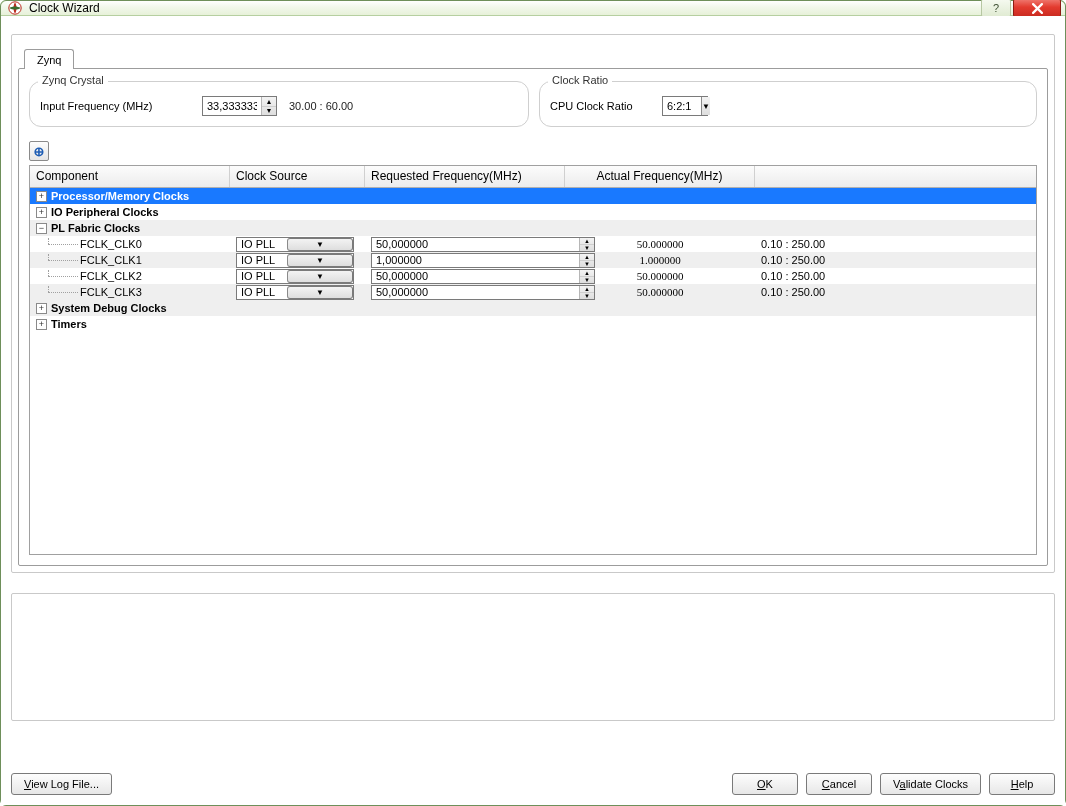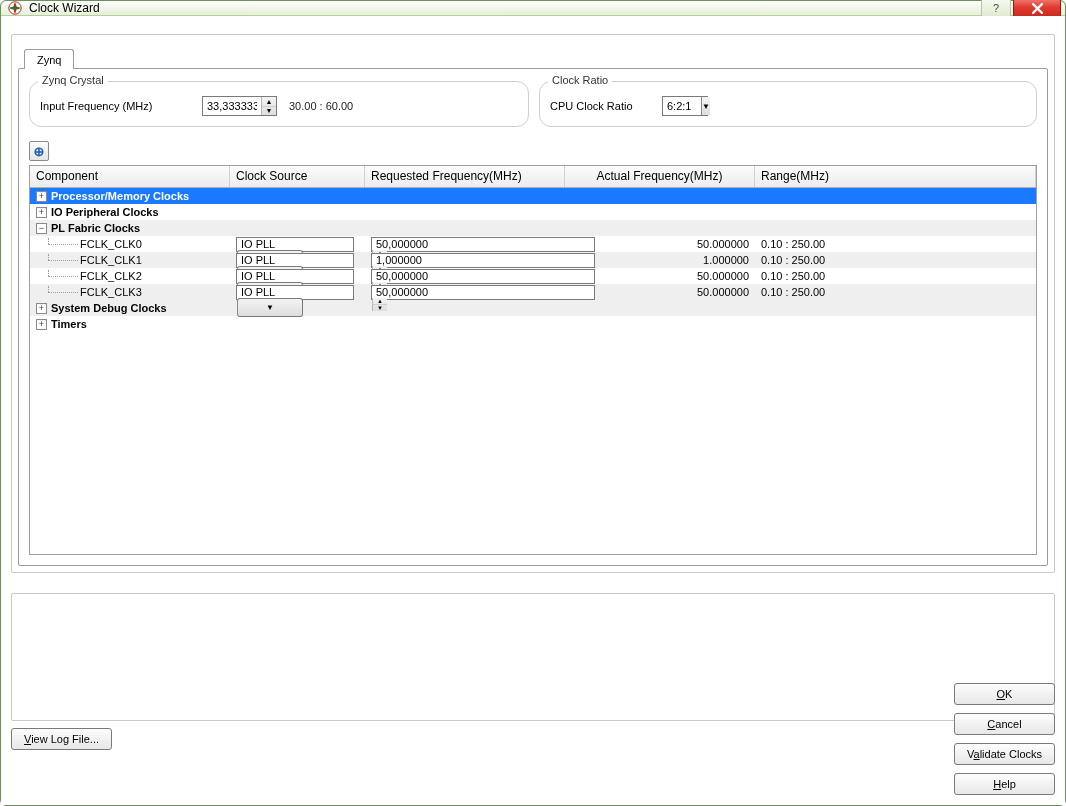--- a/index.html
+++ b/index.html
@@ -224,54 +224,53 @@
     content:""; position:absolute; left:8px; top:0; bottom:50%; border-left:1px dotted #a0a0a0;
   }
   .leaf-conn::after {
     content:""; position:absolute; left:8px; right:0; top:50%; border-top:1px dotted #a0a0a0;
   }
 
   .cell-combo, .cell-spin {
     display: inline-flex; align-items: stretch;
     border: 1px solid #7a7a7a; background: #fff;
     height: 15px;
-    flex-direction: column;
   }
   .cell-combo { width: 118px; margin-right:0; }
   .cell-combo .val { flex:1; padding: 0 4px; font-size:11px; display:flex; align-items:center; }
   .cell-combo .btn { width:15px; border-left:1px solid #8a8a8a; background: linear-gradient(180deg,#f3f3f3,#dedede); display:flex; align-items:center; justify-content:center; font-size:8px; }
   .col-src.cell { padding:0 4px 0 0; }
   .col-req.cell { padding:0; }
   .cell-spin { width: 224px; }
   .cell-spin .val { flex:1; padding:0 4px; display:flex; align-items:center; font-size:11px; }
   .cell-spin .spinbtns { width:15px; border-left:1px solid #b6b6b6; display:flex; flex-direction:column; background:linear-gradient(180deg,#f3f3f3,#dedede);}
   .cell-spin .spinbtns .sb { flex:1; display:flex; align-items:center; justify-content:center; font-size:6px; cursor:pointer; border-bottom:1px solid #cfcfcf;}
   .cell-spin .spinbtns .sb:last-child{border-bottom:none;}
 
-  .col-act.cell { text-align: right; }
+  .col-act.cell { text-align: center; font-family: Liberation Serif, serif; }
   .col-rng.cell { padding-left: 40px; }
 
   
   .footer {
     position: absolute;
     left: 10px; right: 10px; bottom: 10px;
     display: flex; align-items: center; justify-content: space-between;
   }
   .btn {
     border: 1px solid #7a7a7a;
     background: linear-gradient(180deg, #fdfdfd, #e7e7e7);
     border-radius: 3px;
     padding: 4px 12px;
     font: inherit;
     min-width: 66px;
     text-align: center;
     cursor: pointer;
   }
   .btn u { text-decoration: underline; }
-  .btngroup { display: flex; gap: 8px; flex-direction: column; }
+  .btngroup { display: flex; gap: 8px; }
 
 </style>
 </head>
 <body>
 
 <div class="window">
 
   <div class="titlebar">
     <span class="app-icon">
       <svg viewBox="0 0 16 16" width="16" height="16">
@@ -338,21 +337,20 @@
             <span>⊕</span>
           </div>
 
           
           <div class="treetable">
             <div class="tt-header">
               <div class="col-comp">Component</div>
               <div class="col-src">Clock Source</div>
               <div class="col-req">Requested Frequency(MHz)</div>
               <div class="col-act">Actual Frequency(MHz)</div>
-              <div class="col-rng">Range(MHz)</div>
             </div>
             <div class="tt-body">
 
               <div class="row selected">
                 <div class="col-comp">
                   <span class="expander">+</span>
                   <span class="bold">Processor/Memory Clocks</span>
                 </div>
               </div>
 

